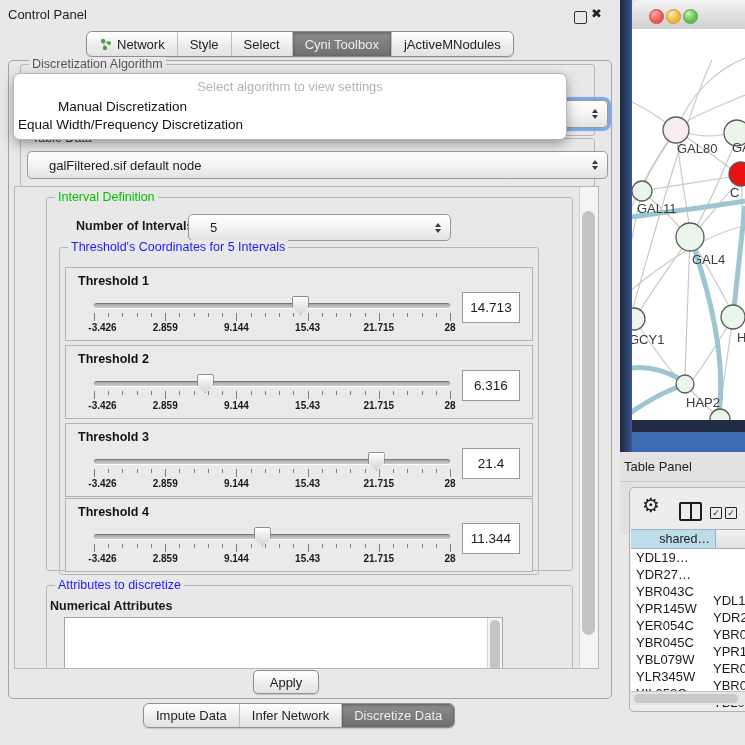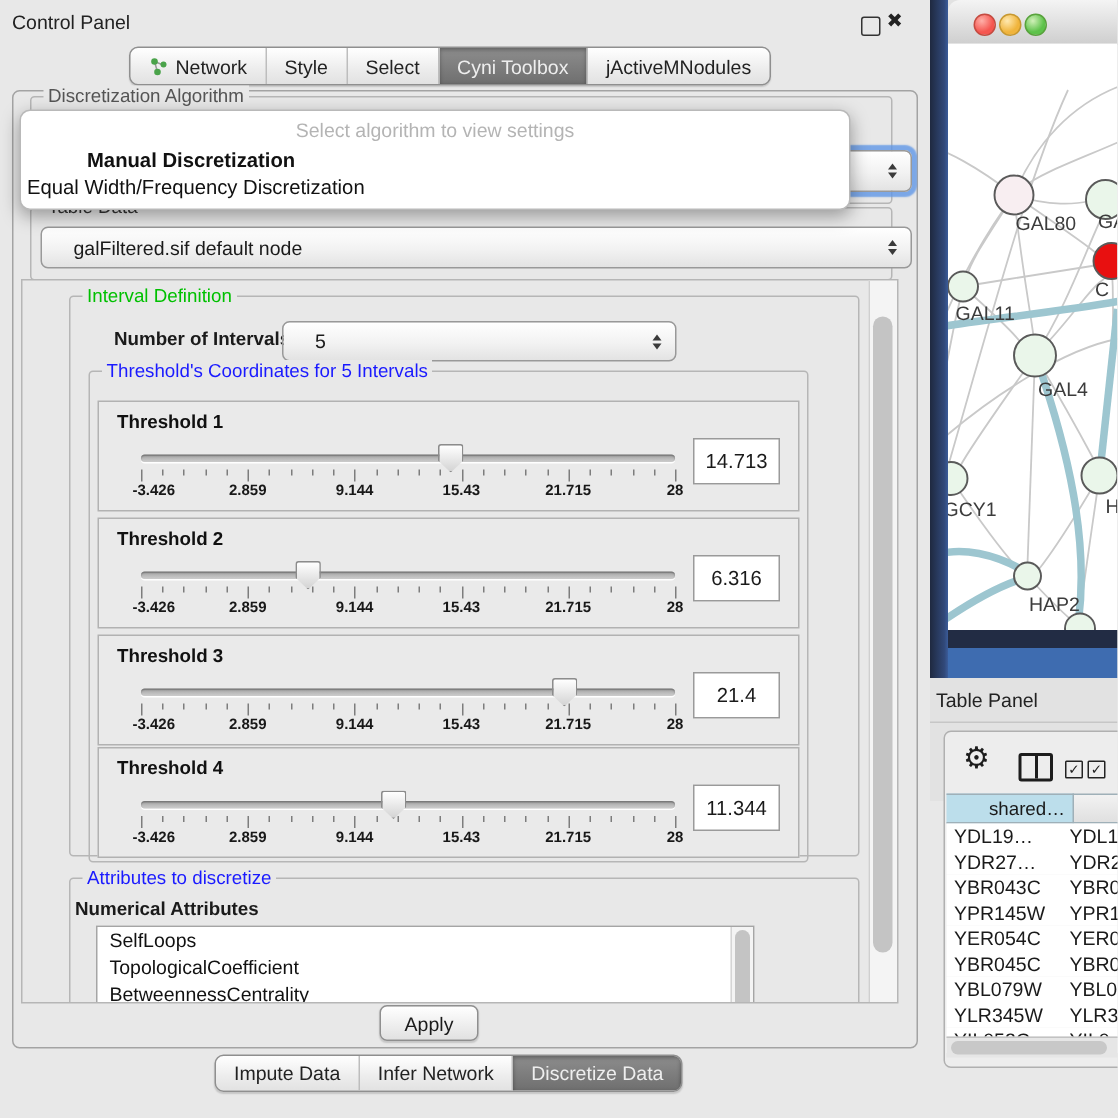--- a/index.html
+++ b/index.html
@@ -98,21 +98,21 @@
   .split-ico:before{content:"";position:absolute;left:50%;top:0;width:2px;height:100%;background:#1d1d1d;transform:translateX(-50%);}
   .chk{position:absolute;top:19px;width:10px;height:10px;border:1.5px solid #222;border-radius:1px;
        font-size:9px;line-height:10px;text-align:center;font-weight:bold;color:#222;}
   .tp-header{position:absolute;left:1px;top:41px;height:20px;display:flex;font-size:12.5px;}
   .hcell{border:1px solid #9fb0b8;border-left:none;display:flex;align-items:center;
          justify-content:flex-end;padding-right:5px;background:linear-gradient(#f2f2f2,#e0e0e0);}
   .hcell.sel{background:#bcdeeb;}
   .tp-rows{position:absolute;left:1px;top:61px;width:129px;}
   .trow{display:flex;height:17px;line-height:17px;font-size:13px;background:#fff;}
   .tcell1{width:78px;padding-left:5px;box-sizing:border-box;white-space:nowrap;overflow:hidden;}
-  .tcell2{padding-left:4px;white-space:nowrap;}
+  .tcell2{padding-left:4px;white-space:nowrap;margin-top:43px;}
   .hscroll{position:absolute;left:1px;top:203px;width:128px;height:13px;background:#e6e6e6;
            border-top:1px solid #c2c2c2;}
   .hthumb{position:absolute;left:3px;top:2px;width:104px;height:9px;background:#c8c8c8;border-radius:5px;}
 </style>
 </head>
 <body>
 
 <div id="left-root" class="abs">
   <div class="abs cp-title">Control Panel</div>
   <div class="abs win-ico float-ico"></div>
@@ -151,21 +151,21 @@
   <div class="abs combo focused" style="left:27px;top:100px;width:558px;height:26px;">
     <span class="cval"></span>
     <span class="stepper">
         <span class="tri-up"></span>
         <span class="tri-dn"></span>
       </span>
   </div>
 
   <div class="abs popup">
     <div class="prompt">Select algorithm to view settings</div>
-    <div class="pitem" style="top:25px;font-weight:bold;padding-left:40px;">Manual Discretization</div>
+    <div class="pitem" style="top:25px;font-weight:normal;padding-left:40px;">Manual Discretization</div>
     <div class="pitem" style="top:43px;">Equal Width/Frequency Discretization</div>
   </div>
 
   <div class="abs groupbox" style="left:20px;top:138px;width:573px;height:47px;">
     <span class="gtitle" style="color:#333;">Table Data</span>
   </div>
   <div class="abs combo" style="left:27px;top:151px;width:558px;height:26px;">
     <span class="cval">galFiltered.sif default node</span>
     <span class="stepper">
         <span class="tri-up"></span>
@@ -342,25 +342,20 @@
           <div class="sl-thumb" style="left: 187.818px;"></div>
           <div class="val-box">11.344</div>
         </div>
       </div>
 
     <div class="abs groupbox" style="left:31px;top:398px;width:525px;height:110px;">
       <span class="gtitle blue">Attributes to discretize</span>
     </div>
     <div class="abs" style="left:35px;top:412px;font-size:12.5px;font-weight:bold;">Numerical Attributes</div>
     <div class="abs listbox" style="left:49px;top:430px;width:437px;height:80px;">
-      <div>
-          <div class="list-item">SelfLoops</div>
-          <div class="list-item">TopologicalCoefficient</div>
-          <div class="list-item">BetweennessCentrality</div>
-        </div>
       <div class="sb-v" style="right:0;top:0;width:14px;height:80px;">
         <div class="sb-thumb" style="left:2px;top:2px;width:10px;height:62px;"></div>
       </div>
     </div>
 
     <div class="sb-v" style="right:0;top:0;width:18px;height:481px;border-left:1px solid #cfcfcf;">
       <div class="sb-thumb" style="left:2px;top:24px;width:13px;height:424px;"></div>
     </div>
   </div>
 

